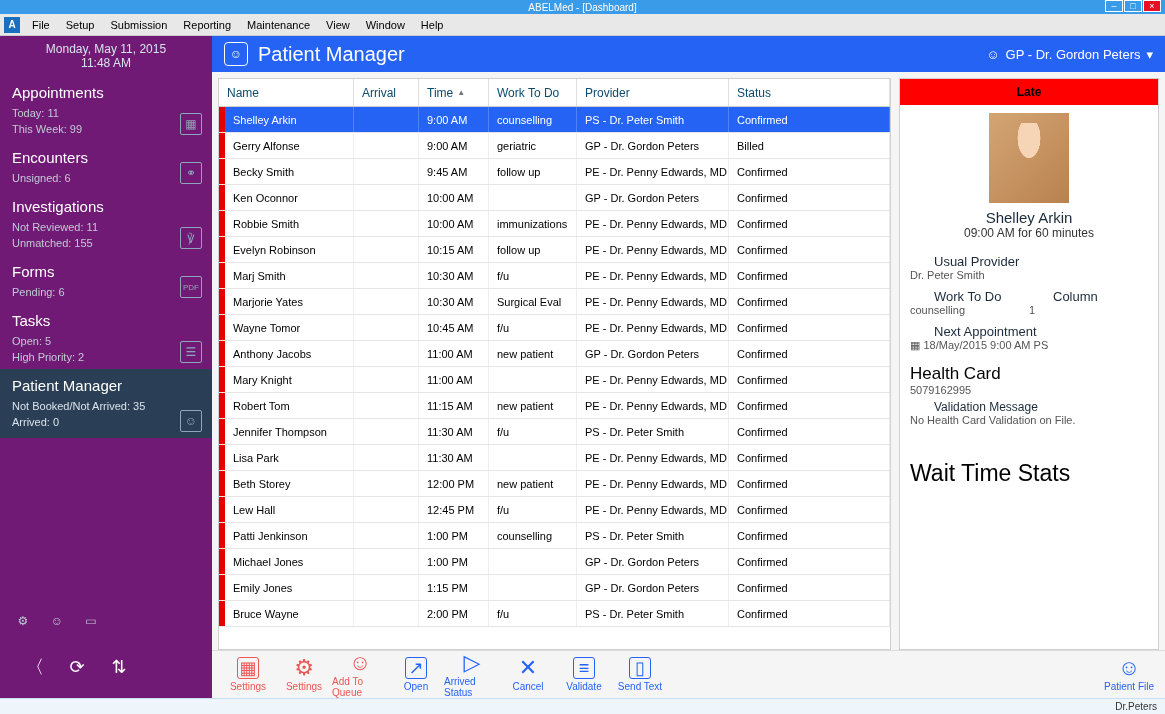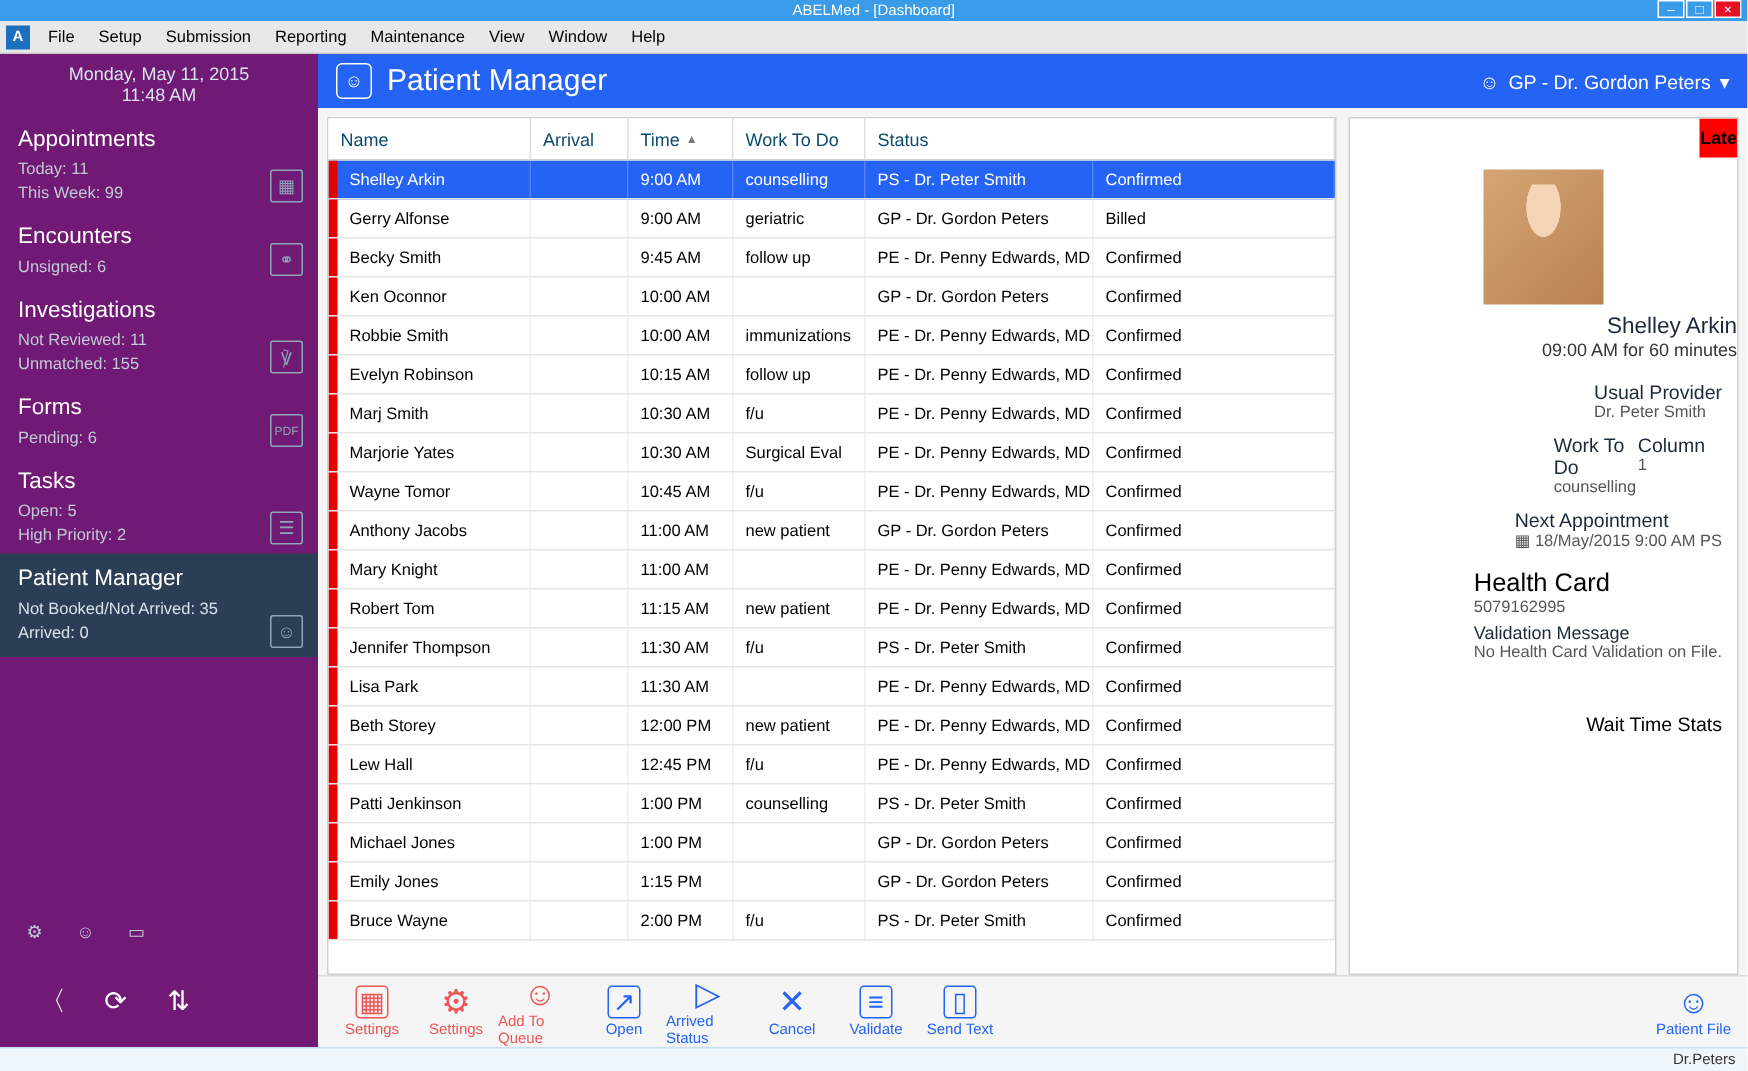--- a/index.html
+++ b/index.html
@@ -62,33 +62,33 @@
 
 .table-scroll { flex: 1; overflow-y: auto; position: relative; }
 .data-row { display: flex; height: 26px; border-bottom: 1px solid #e5e5e5; font-size: 11px; align-items: center; cursor: pointer; }
 .data-row .stripe { width: 6px; height: 100%; background: #e40000; flex-shrink: 0; }
 .data-row .td { padding: 0 8px; display: flex; align-items: center; height: 100%; border-right: 1px solid #eee; overflow: hidden; white-space: nowrap; }
 .data-row.selected { background: #2563f5; color: #fff; }
 .data-row.selected .td { border-right-color: rgba(255,255,255,0.2); }
 .data-row .col-name { width: 129px; }
 
 
-.info-panel { width: 260px; margin: 6px 6px 0 4px; background: #fff; border: 1px solid #d0d0d0; display: flex; flex-direction: column; font-size: 12px; padding-bottom: 8px; overflow: hidden; align-items: flex-end; }
+.info-panel { width: 260px; margin: 6px 6px 0 4px; background: #fff; border: 1px solid #d0d0d0; display: flex; flex-direction: column; font-size: 12px; padding-bottom: 8px; overflow: hidden; }
 .info-panel .late-banner { background: #ff0000; color: #000; font-weight: 600; text-align: center; height: 26px; line-height: 26px; }
 .info-panel .photo { width: 80px; height: 90px; background: linear-gradient(135deg, #d4a574, #b8824f); margin: 8px auto 6px; display: block; position: relative; }
 .info-panel .photo::after { content: ""; position: absolute; top: 10px; left: 20px; width: 40px; height: 50px; background: radial-gradient(ellipse at 50% 30%, #f5d5b5 40%, transparent 41%); }
 .info-panel .pname { text-align: center; font-size: 15px; color: #1b2a3a; font-weight: 300; }
 .info-panel .pappt { text-align: center; font-size: 12px; color: #333; margin-bottom: 8px; }
 .info-panel .field-group { padding: 2px 10px; }
-.info-panel .label { font-size: 13px; color: #1b2a3a; font-weight: 300; margin-top: 4px; }
+.info-panel .label { font-size: 13px; color: #1b2a3a; font-weight: 300; margin-top: 4px; margin-left: 24px; }
 .info-panel .value { font-size: 11px; color: #555; }
 .info-panel .two-col { display: flex; }
 .info-panel .two-col > div { flex: 1; }
 .info-panel .hcard { font-size: 17px; font-weight: 300; margin-top: 8px; }
-.info-panel .wait-title { font-size: 13px; font-weight: 300; margin-top: 30px; }
+.info-panel .wait-title { font-size: 23px; font-weight: 300; margin-top: 30px; }
 
 
 .action-bar { height: 48px; background: #f5f5f5; border-top: 1px solid #dcdcdc; display: flex; align-items: center; padding: 2px 8px; }
 .action-btn { display: flex; flex-direction: column; align-items: center; justify-content: center; width: 56px; height: 44px; font-size: 10px; color: #2563f5; cursor: pointer; }
 .action-btn.pink { color: #e55; }
 .action-btn .ab-icon { width: 22px; height: 22px; display: flex; align-items: center; justify-content: center; font-size: 18px; border: 1px solid currentColor; border-radius: 3px; margin-bottom: 2px; }
 .action-btn .ab-icon.noborder { border: none; font-size: 22px; }
 .action-bar .spacer { flex: 1; }
 
 
@@ -197,20 +197,21 @@
       </div>
     </div>
 
     <div class="content-body">
       <div class="table-wrap">
         <div class="table-header">
           <div class="th col-name">Name</div>
           <div class="th col-arrival">Arrival</div>
           <div class="th col-time">Time</div>
           <div class="th col-work">Work To Do</div>
+          <div class="th col-provider">Provider</div>
           <div class="th col-status">Status</div>
         </div>
         <div class="table-scroll" id="table-body">
             <div class="data-row selected">
               <div class="stripe"></div>
               <div class="td col-name">Shelley Arkin</div>
               <div class="td col-arrival"></div>
               <div class="td col-time">9:00 AM</div>
               <div class="td col-work">counselling</div>
               <div class="td col-provider">PS - Dr. Peter Smith</div>

